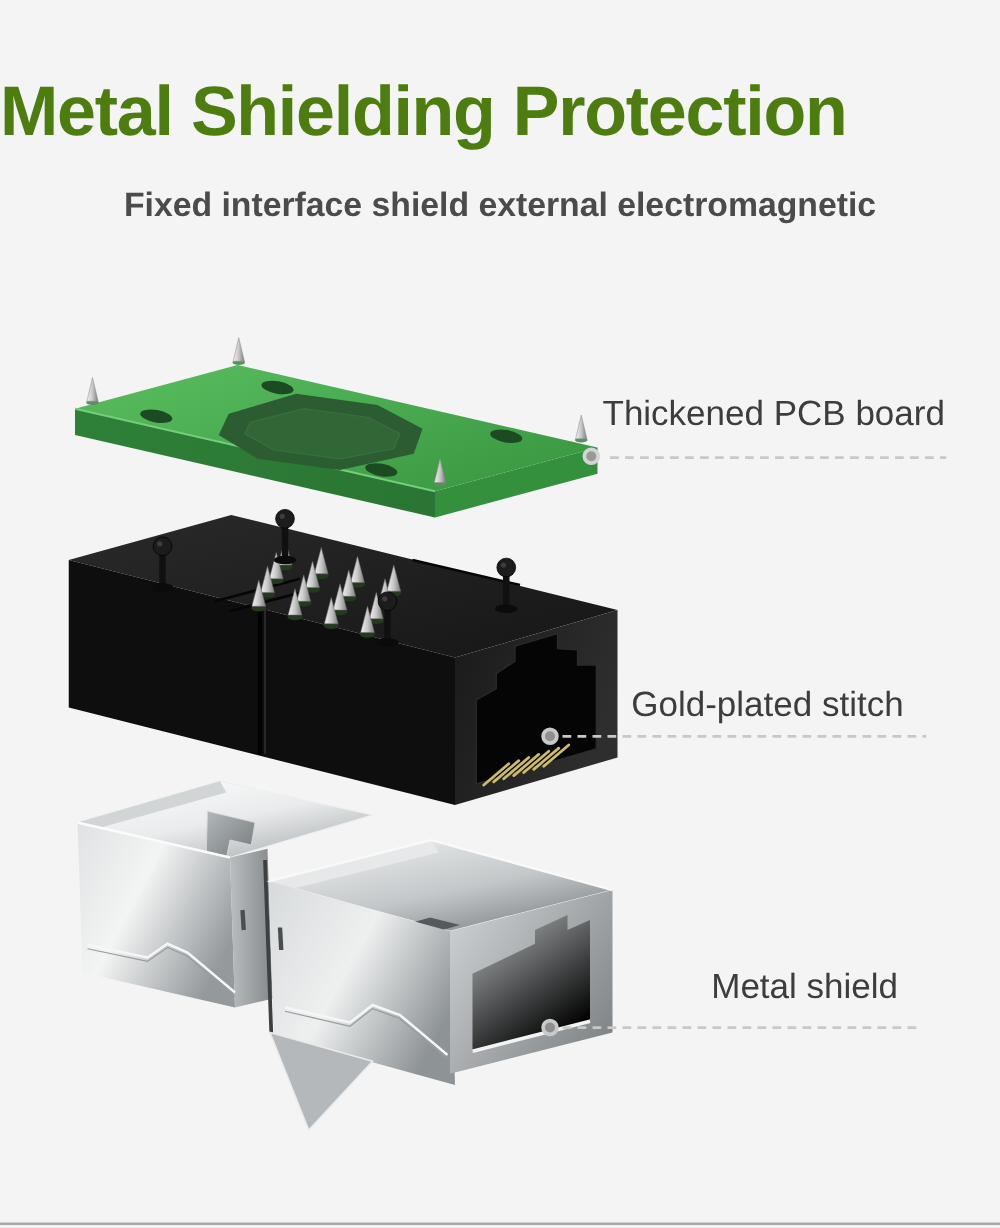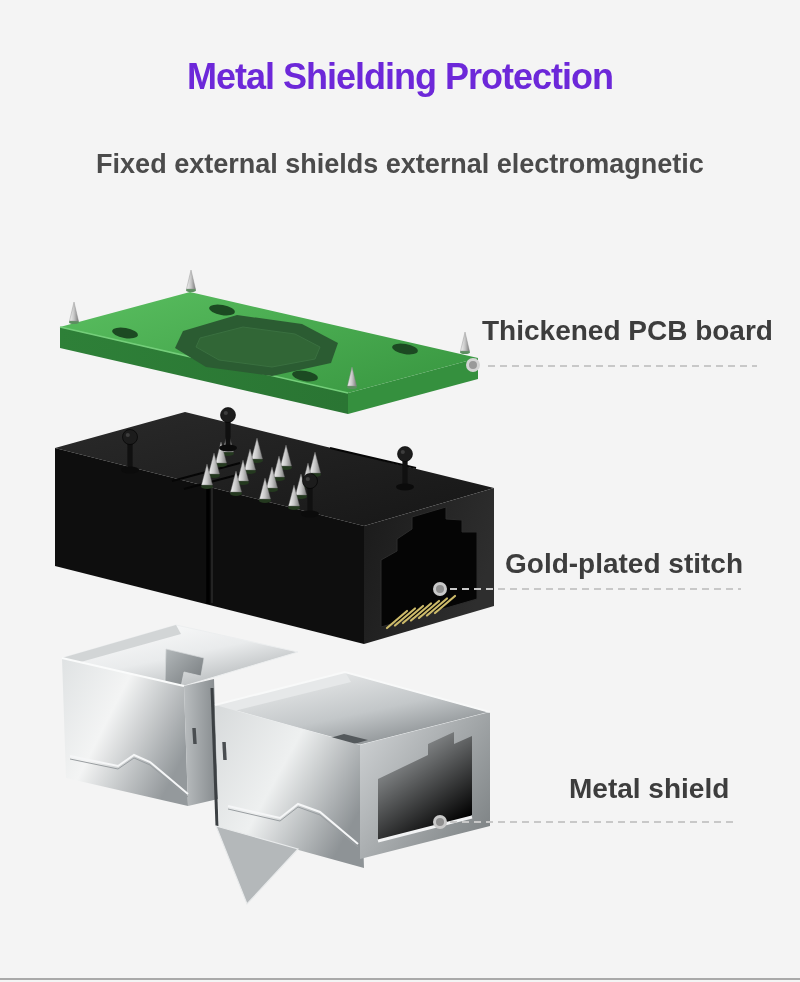--- a/index.html
+++ b/index.html
@@ -3,49 +3,49 @@
 <meta charset="utf-8">
 <style>
   html,body{margin:0;padding:0;background:#e8e8e8;}
   .page{
     position:relative;width:800px;height:982px;margin:0 auto;
     background:#f4f4f4;overflow:hidden;
     font-family:"Liberation Sans",sans-serif;
   }
   .title{
     position:absolute;top:56px;left:0;width:100%;
-    text-align:center;font-size:36px;font-weight:bold;
-    letter-spacing:-1px;color:#6d28d9;
+    font-size:56px;font-weight:bold;
+    letter-spacing:-1px;color:#4d7c0f;
   }
   .subtitle{
     position:absolute;top:138px;left:0;width:100%;
     text-align:center;font-size:27px;line-height:52px;
     font-weight:bold;color:#4b4b4b;
   }
   .callout{
-    position:absolute;font-size:28px;font-weight:bold;
+    position:absolute;font-size:28px;font-weight:normal;
     color:#3d3d3d;white-space:nowrap;
   }
   .callout.pcb{left:482px;top:315px;}
   .callout.stitch{left:505px;top:548px;}
   .callout.shield{left:569px;top:773px;}
   .render{position:absolute;left:0;top:0;width:800px;height:982px;}
   .bottom-line{
     position:absolute;left:0;right:0;bottom:2px;height:2px;background:#a9a9a9;
   }
 </style>
 </head>
 <body>
 
 <div class="page">
 
   <div class="title">Metal Shielding Protection</div>
 
   <div class="subtitle">
-    <div>Fixed external shields external electromagnetic</div>
+    <div>Fixed interface shield external electromagnetic</div>
   </div>
 
   <svg class="render" viewBox="0 0 800 982">
     <defs>
       <linearGradient id="gPcbTop" x1="0" y1="0" x2="1" y2="0.7">
         <stop offset="0" stop-color="#5abf60"></stop>
           <stop offset="1" stop-color="#3b9a43"></stop>
       </linearGradient>
       <linearGradient id="gPcbSide" x1="0" y1="0" x2="1" y2="0">
         <stop offset="0" stop-color="#2e8038"></stop>

